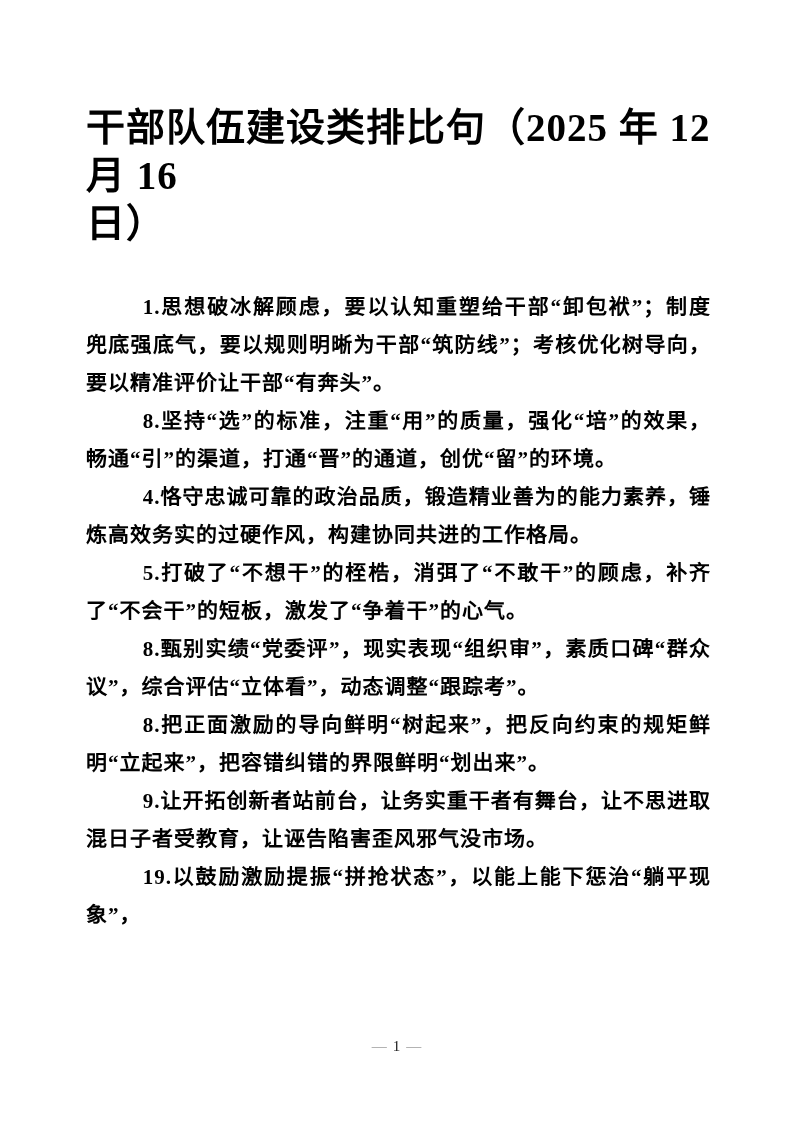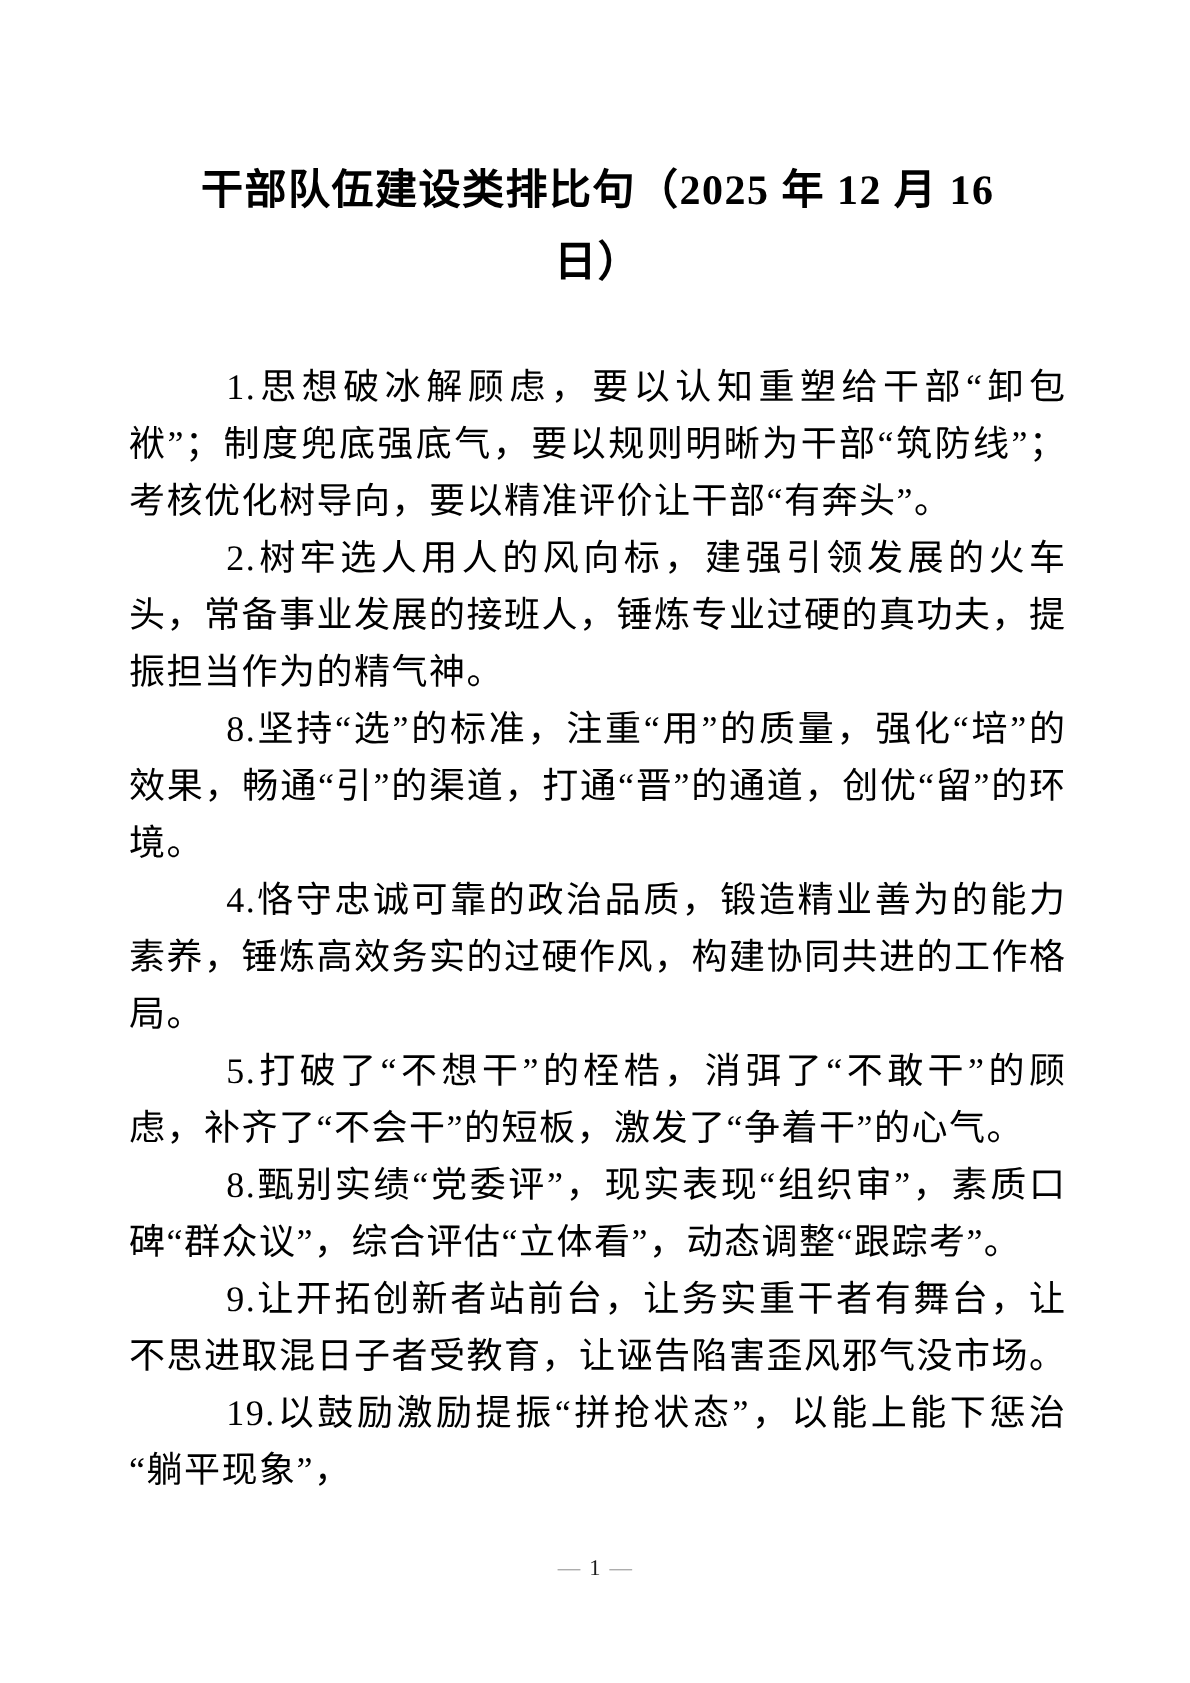--- a/index.html
+++ b/index.html
@@ -17,36 +17,37 @@
   .page {
     position: relative;
     width: 793px;
     height: 1122px;
     box-sizing: border-box;
     background: #ffffff;
     padding: 104px 82px 0 86px;
   }
   .doc-title {
     margin: 0 0 40px 0;
-    font-size: 28px;
+    font-size: 39px;
     font-weight: bold;
     line-height: 48px;
-    text-align: center;
+    text-align: left;
     letter-spacing: 1px;
     white-space: pre-line;
     font-family: "Liberation Serif", "DejaVu Serif", serif;
   }
   .body-text p {
     margin: 0;
-    font-size: 24px;
+    font-size: 21px;
     line-height: 38px;
     text-align: justify;
     text-justify: inter-character;
     text-indent: 2.7em;
     letter-spacing: 1px;
+    font-weight: bold;
   }
   .page-footer {
     position: absolute;
     left: 0;
     top: 1036px;
     width: 793px;
     text-align: center;
     font-size: 15px;
     line-height: 20px;
     letter-spacing: 0;
@@ -62,25 +63,25 @@
 </head>
 <body>
 
 <div class="page">
 
   <h1 class="doc-title">干部队伍建设类排比句（2025 年 12 月 16
 日）</h1>
 
   <div class="body-text">
     <p>1.思想破冰解顾虑，要以认知重塑给干部“卸包袱”；制度兜底强底气，要以规则明晰为干部“筑防线”；考核优化树导向，要以精准评价让干部“有奔头”。</p>
-    <p>2.树牢选人用人的风向标，建强引领发展的火车头，常备事业发展的接班人，锤炼专业过硬的真功夫，提振担当作为的精气神。</p>
     <p>8.坚持“选”的标准，注重“用”的质量，强化“培”的效果，畅通“引”的渠道，打通“晋”的通道，创优“留”的环境。</p>
     <p>4.恪守忠诚可靠的政治品质，锻造精业善为的能力素养，锤炼高效务实的过硬作风，构建协同共进的工作格局。</p>
     <p>5.打破了“不想干”的桎梏，消弭了“不敢干”的顾虑，补齐了“不会干”的短板，激发了“争着干”的心气。</p>
     <p>8.甄别实绩“党委评”，现实表现“组织审”，素质口碑“群众议”，综合评估“立体看”，动态调整“跟踪考”。</p>
+    <p>8.把正面激励的导向鲜明“树起来”，把反向约束的规矩鲜明“立起来”，把容错纠错的界限鲜明“划出来”。</p>
     <p>9.让开拓创新者站前台，让务实重干者有舞台，让不思进取混日子者受教育，让诬告陷害歪风邪气没市场。</p>
     <p>19.以鼓励激励提振“拼抢状态”，以能上能下惩治“躺平现象”，</p>
   </div>
 
   <div class="page-footer">
     <span class="dash">—</span><span class="num">1</span><span class="dash">—</span>
   </div>
 
 </div>
 

